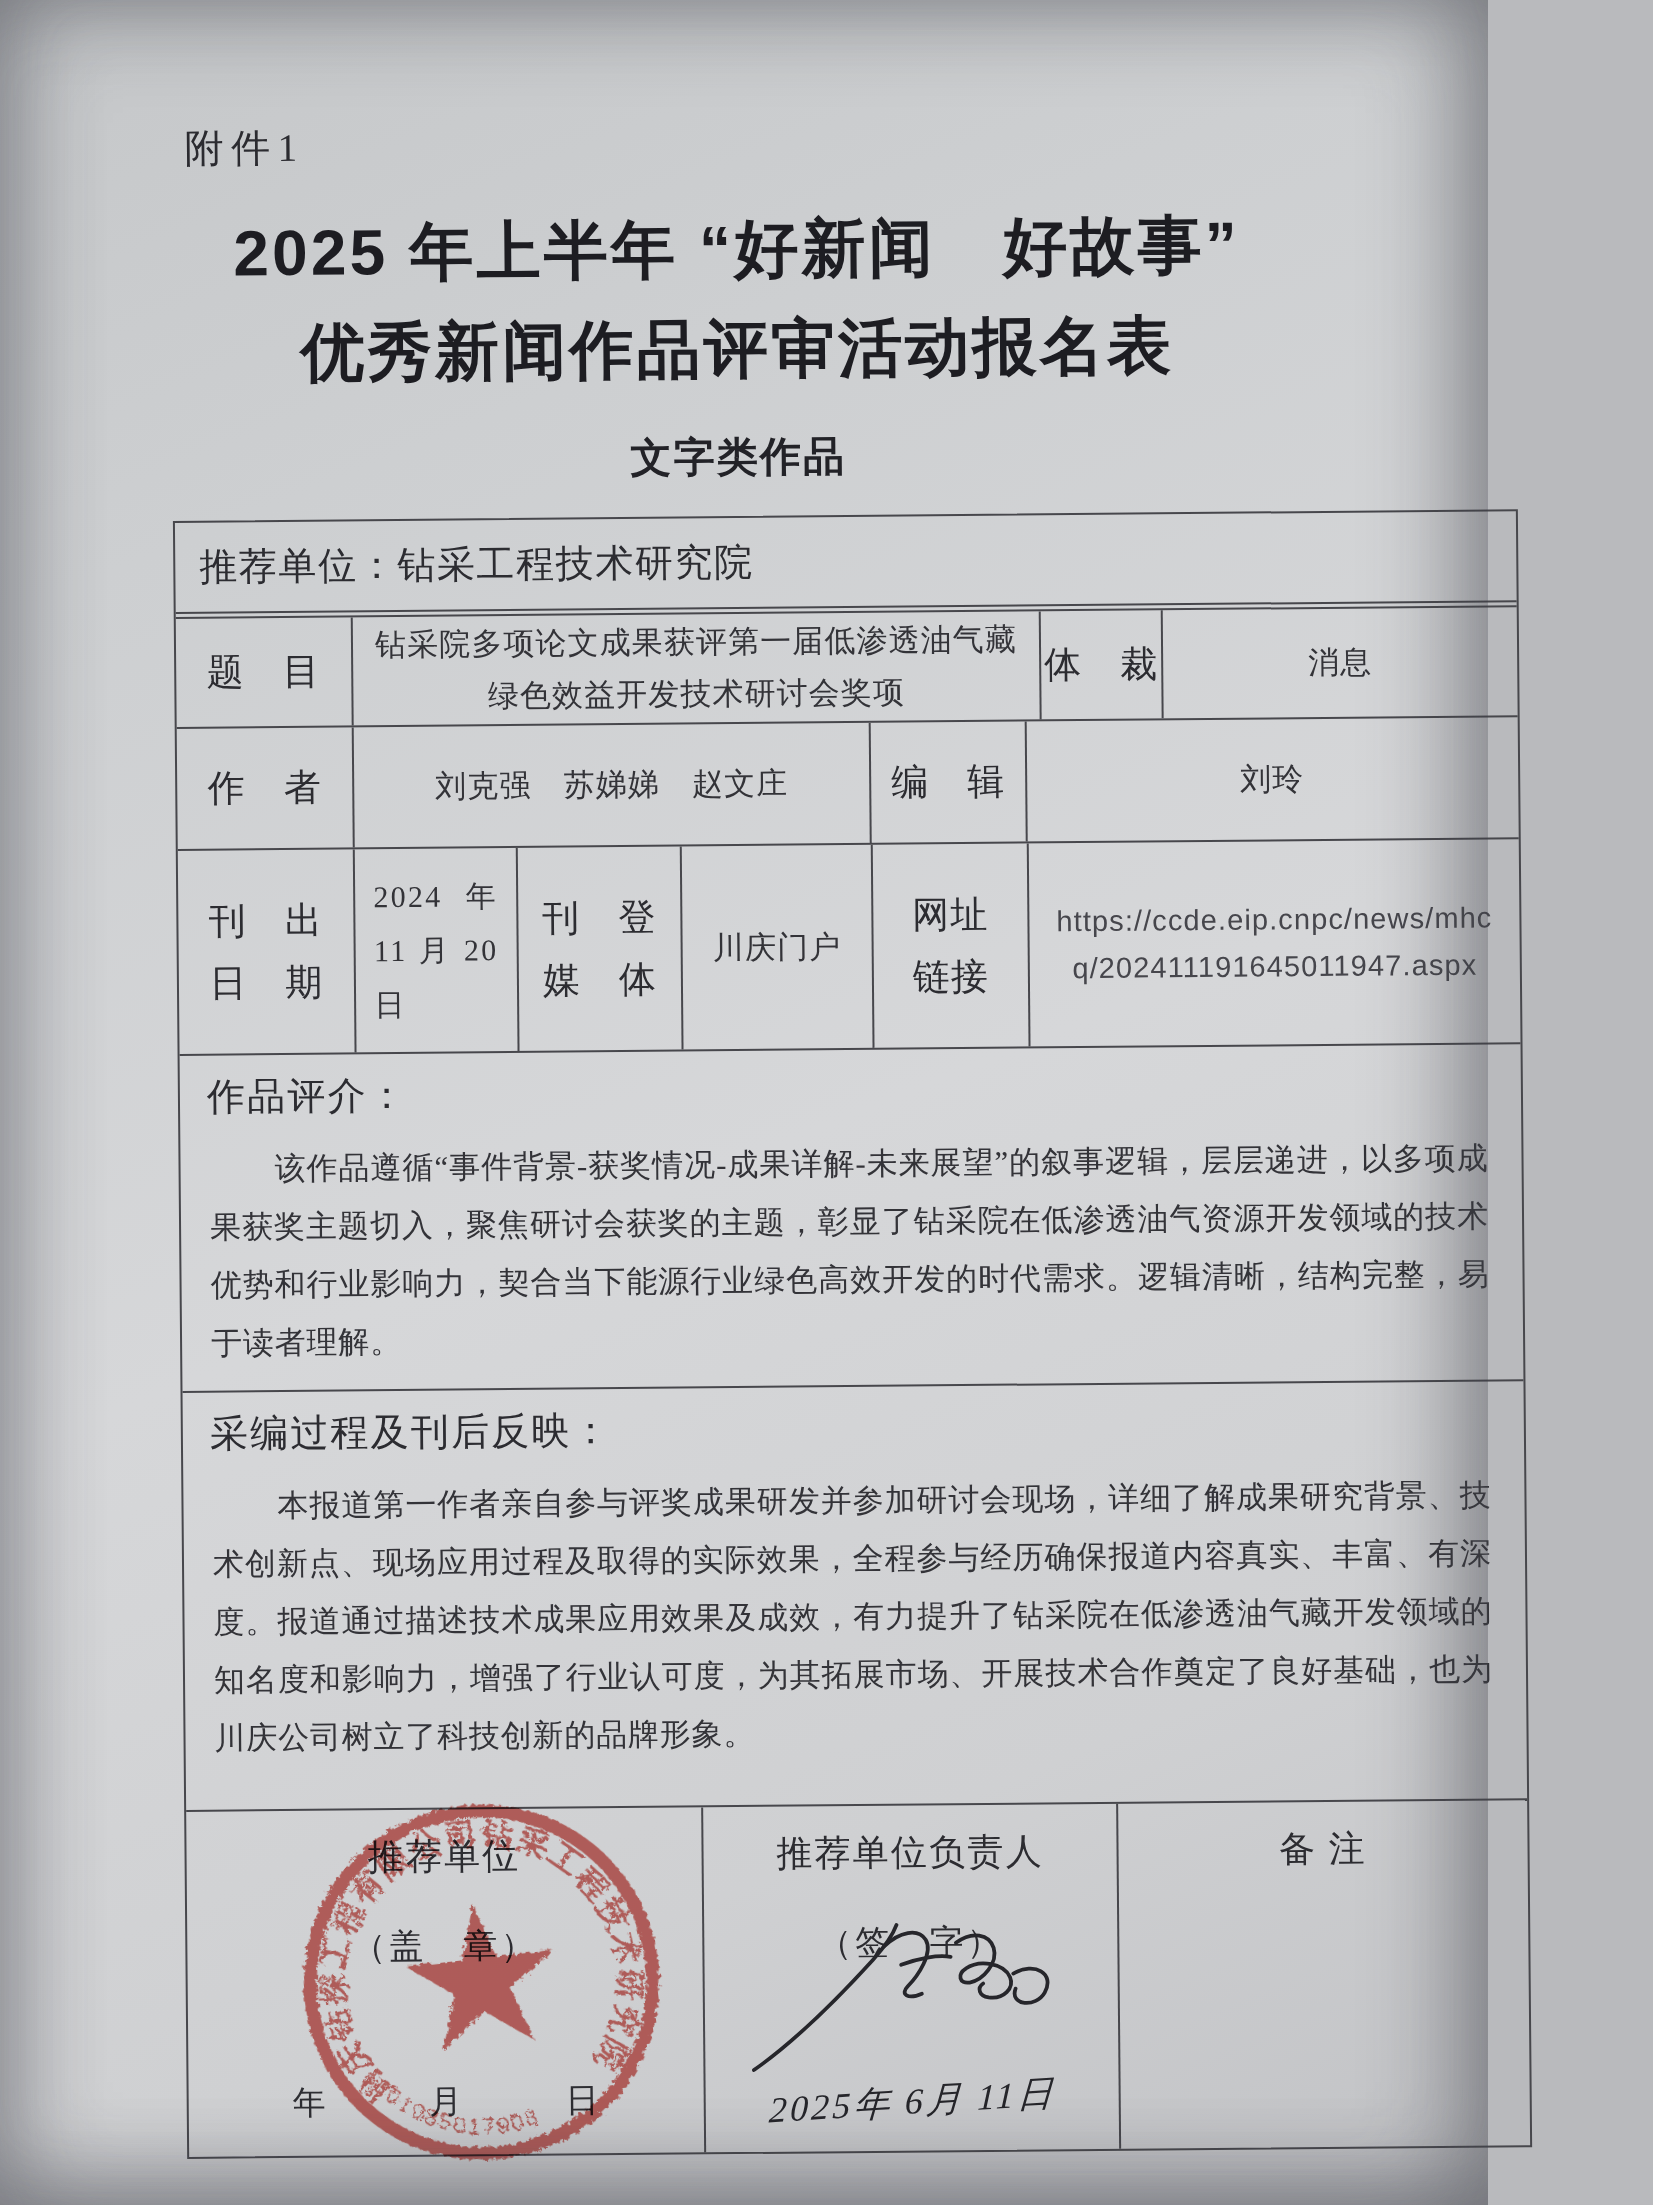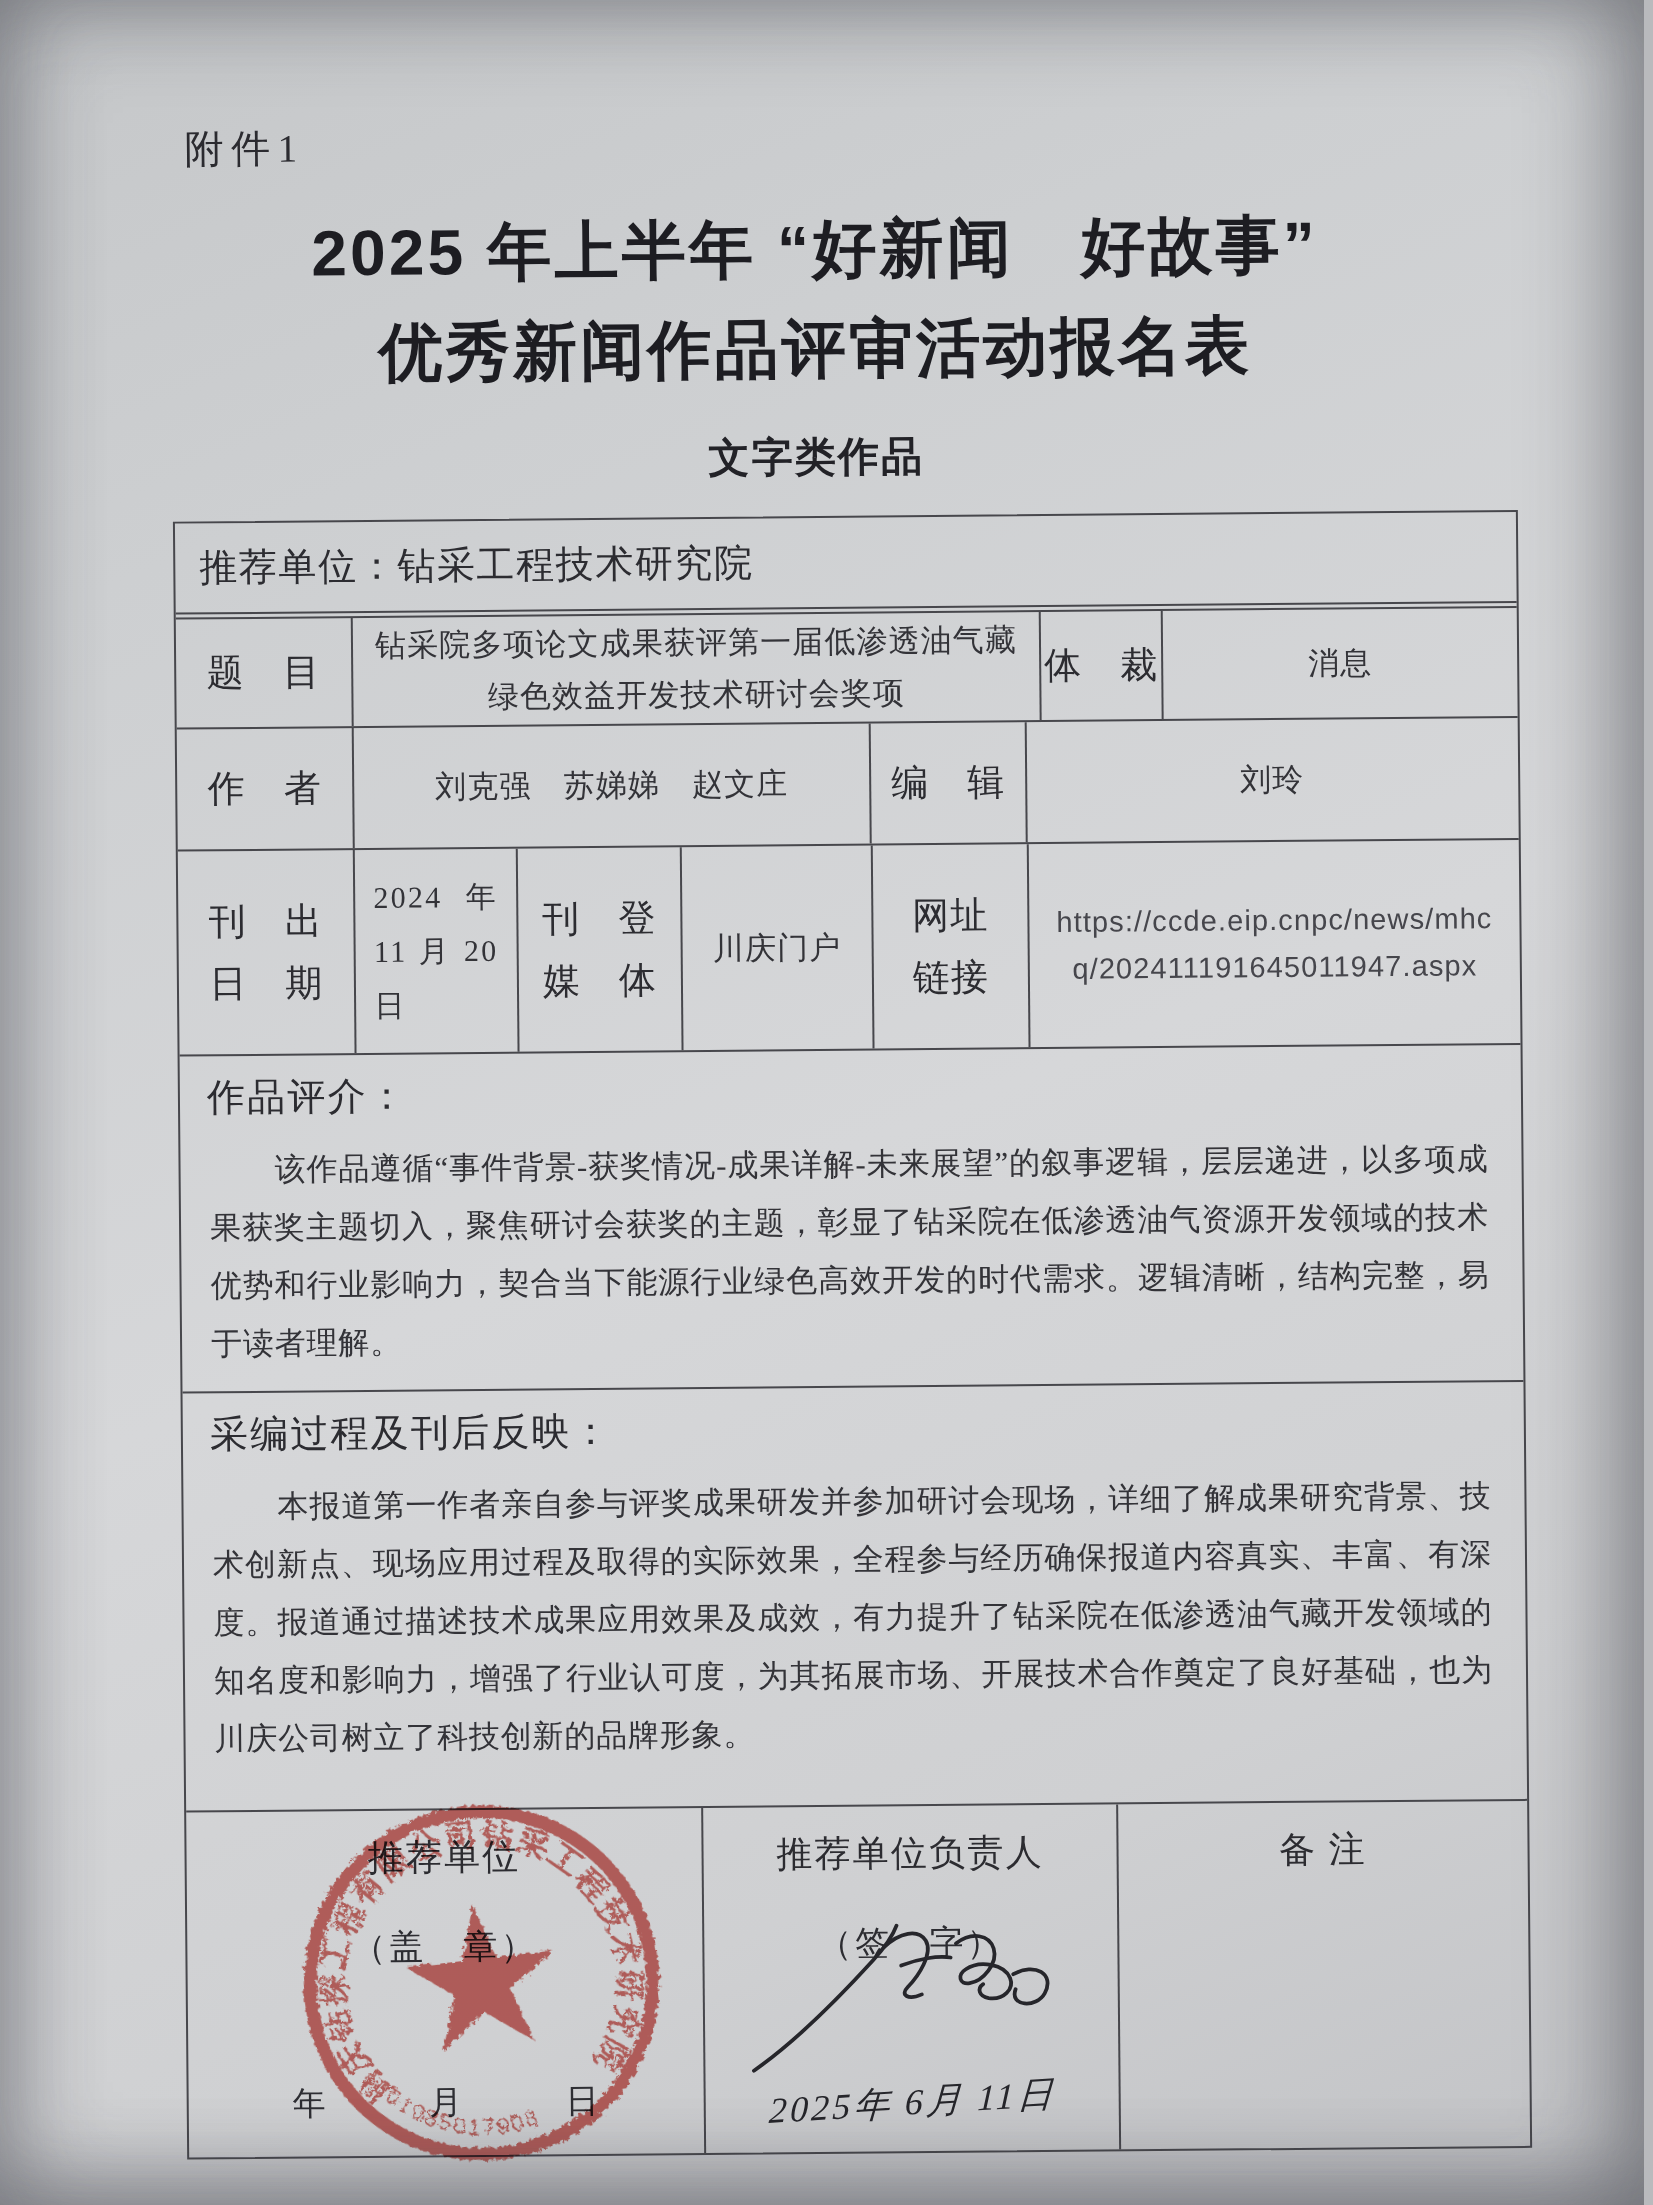--- a/index.html
+++ b/index.html
@@ -2,21 +2,21 @@
 <html style="font-size:8.6px"><head>
 <meta charset="utf-8">
 <style>
   html,body{margin:0;padding:0;}
   body{
     width:1654px;height:2205px;overflow:hidden;
     background:#b9babd;
     font-family:"Liberation Serif","DejaVu Serif",serif;
   }
   .page{
-    position:relative;width:1644px;height:2205px;
+    position:relative;width:1488px;height:2205px;
     background:linear-gradient(158deg,#c5c7c9 0%,#cdcfd1 22%,#d6d7d9 52%,#cfd0d2 78%,#c1c2c5 100%);
     color:#303036;
   }
   .page::after{
     content:'';position:absolute;inset:0;pointer-events:none;
     box-shadow:inset 0 0 102px rgba(68,70,78,.32),
                inset -48px 0 81px rgba(68,70,78,.26),
                inset 0 -38px 70px rgba(68,70,78,.20),
                inset 38px 0 70px rgba(68,70,78,.16);
   }

